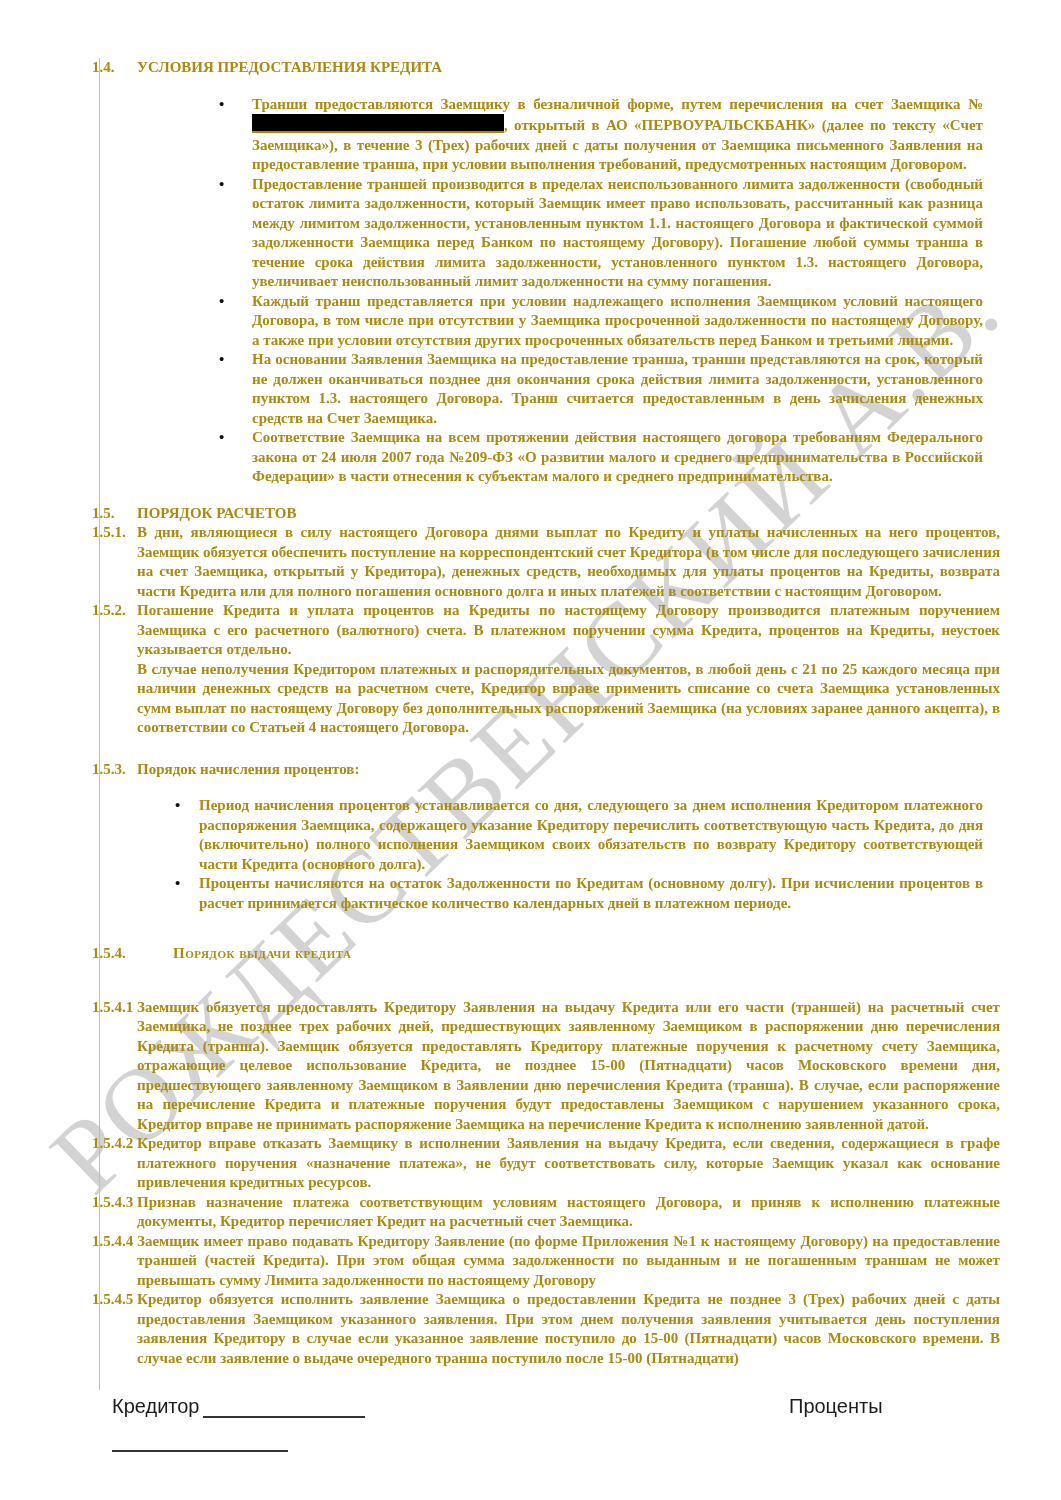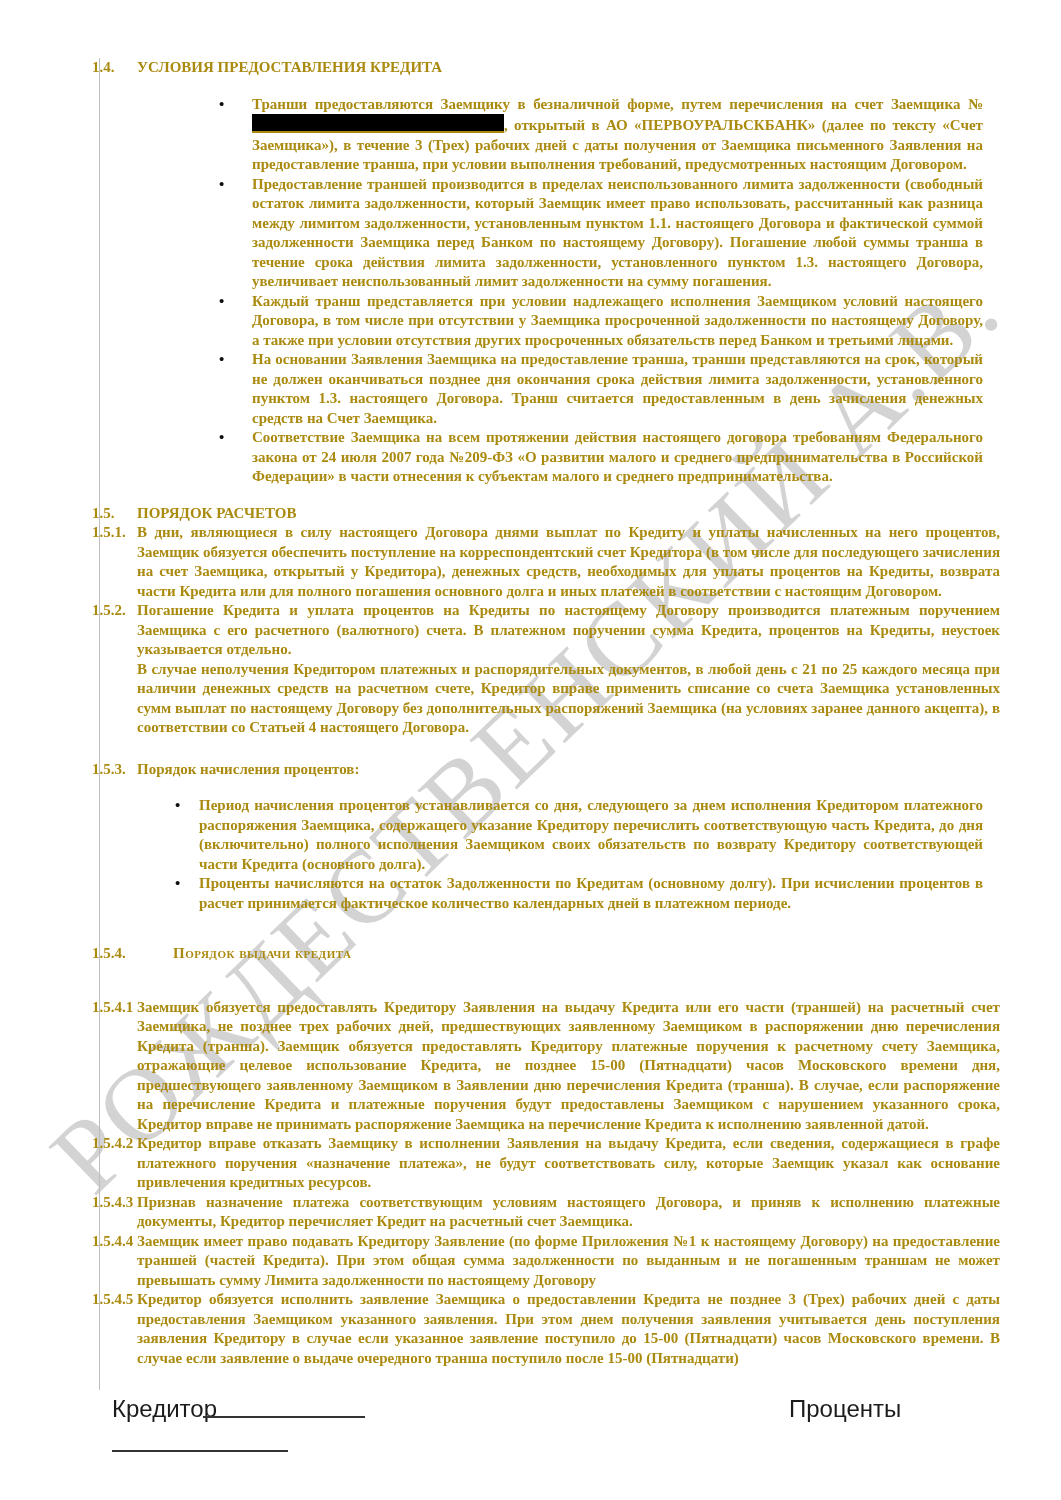--- a/index.html
+++ b/index.html
@@ -68,21 +68,21 @@
     border-bottom:2px solid #ab8a10;
     vertical-align:text-bottom;
   }
   .spacer{width:100%;}
   
   .footer{
     position:absolute;
     left:0;top:1392px;width:1061px;height:80px;
     z-index:3;
     font-family:"Liberation Sans", sans-serif;
-    font-size:24px;
+    font-size:20px;
     color:#1c1c1c;
   }
   .creditor-label{position:absolute;left:112px;top:3px;}
   .sig-line-1{
     position:absolute;left:203px;top:0px;
     width:162px;height:24px;
     border-bottom:2px solid #333333;
   }
   .borrower-label{position:absolute;left:789px;top:3px;}
   .sig-line-2{

